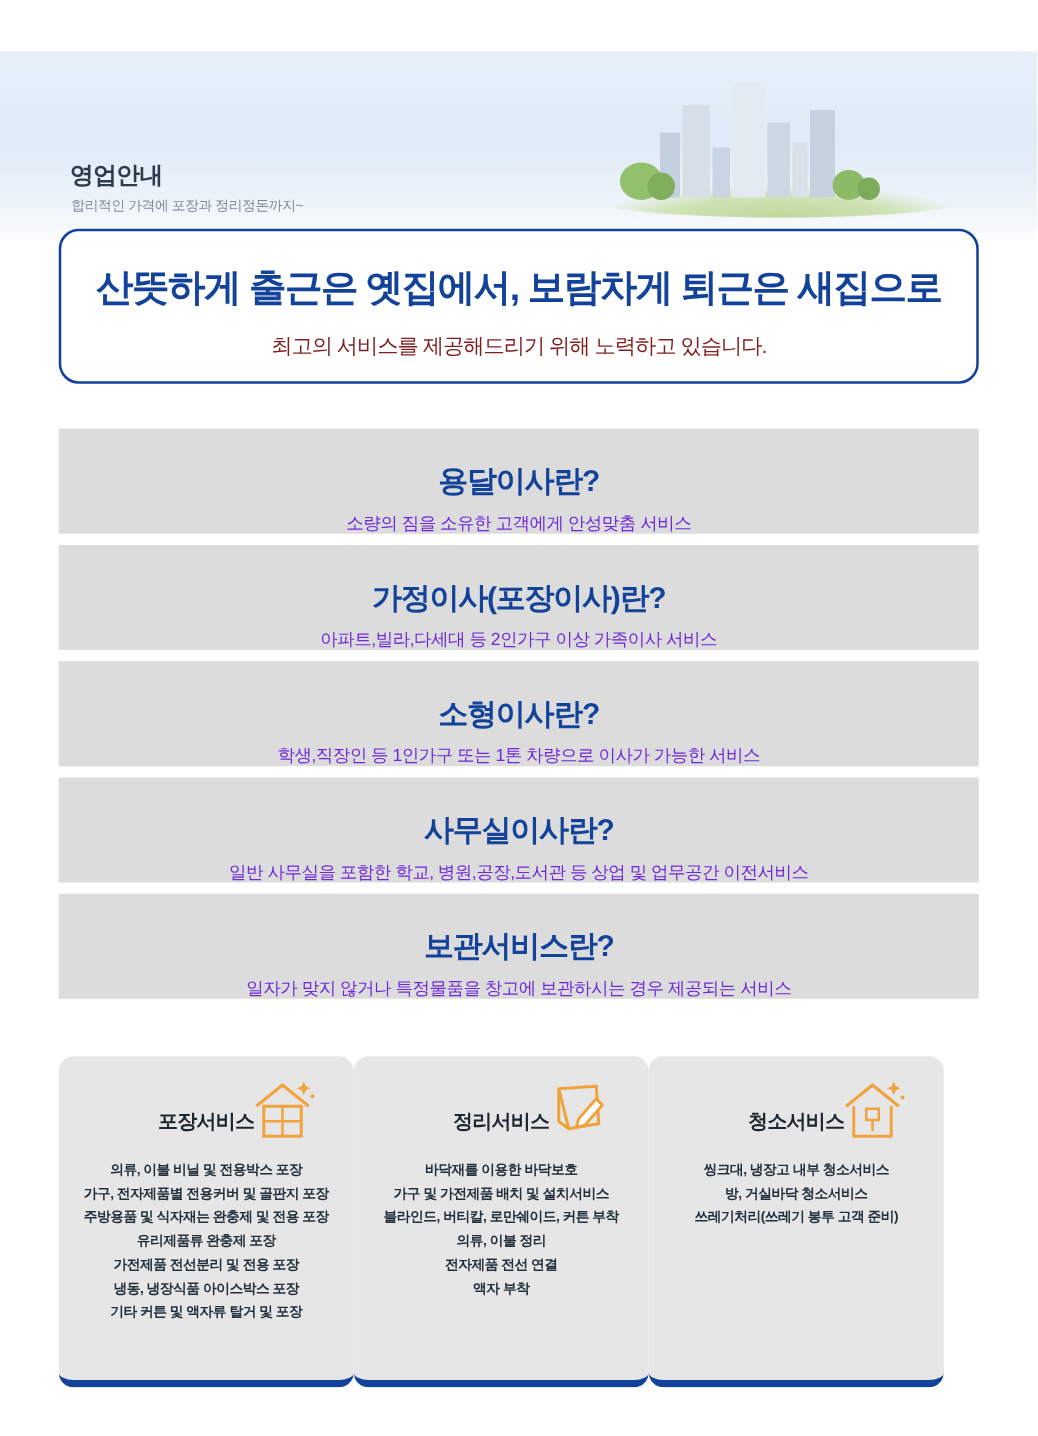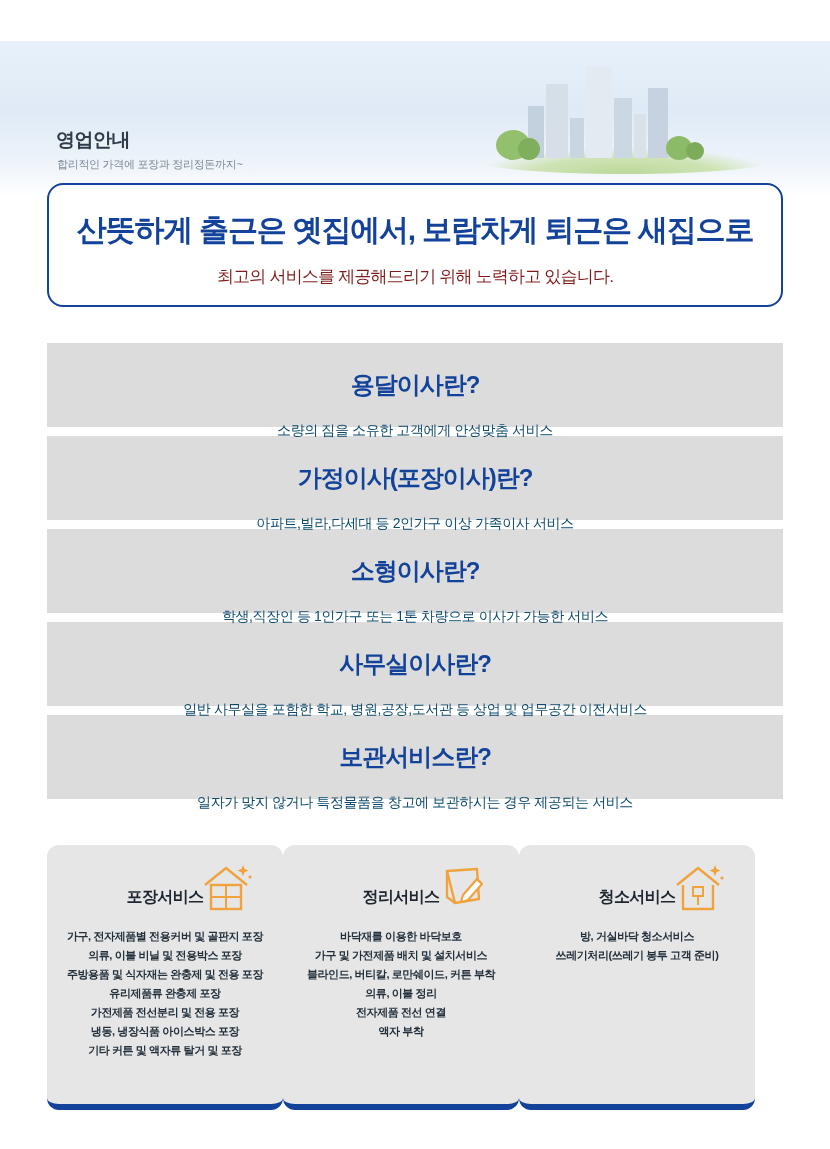--- a/index.html
+++ b/index.html
@@ -113,23 +113,23 @@
     text-align: center;
     padding-top: 26px;
   }
   .def-title {
     font-size: 24px;
     font-weight: bold;
     color: #13429a;
     letter-spacing: -1px;
   }
   .def-desc {
-    margin-top: 21px;
+    margin-top: 9px;
     font-size: 14px;
-    color: #0c4a6e;
+    color: #6d28d9;
     letter-spacing: -0.4px;
   }
 
   
   .cards {
     position: absolute;
     left: 47px;
     top: 845px;
     width: 736px;
     display: flex;
@@ -243,22 +243,22 @@
           <path d="M8 26 L29 9 L50 26" fill="none" stroke="#f0a33c" stroke-width="2.4" stroke-linejoin="round"></path>
           <rect x="14" y="26" width="30" height="24" fill="none" stroke="#f0a33c" stroke-width="2.4"></rect>
           <line x1="29" y1="26" x2="29" y2="50" stroke="#f0a33c" stroke-width="2"></line>
           <line x1="14" y1="38" x2="44" y2="38" stroke="#f0a33c" stroke-width="2"></line>
           <path d="M46 6 l1.6 4 4 1.6 -4 1.6 -1.6 4 -1.6 -4 -4 -1.6 4 -1.6z" fill="#f0a33c"></path>
           <circle cx="53" cy="18" r="1.6" fill="#f0a33c"></circle>
         </svg>
       </div>
       <div class="card-title">포장서비스</div>
       <div class="card-lines">
+        <div class="card-line">의류, 이불 비닐 및 전용박스 포장</div>
         <div class="card-line">가구, 전자제품별 전용커버 및 골판지 포장</div>
-        <div class="card-line">의류, 이불 비닐 및 전용박스 포장</div>
         <div class="card-line">주방용품 및 식자재는 완충제 및 전용 포장</div>
         <div class="card-line">유리제품류 완충제 포장</div>
         <div class="card-line">가전제품 전선분리 및 전용 포장</div>
         <div class="card-line">냉동, 냉장식품 아이스박스 포장</div>
         <div class="card-line">기타 커튼 및 액자류 탈거 및 포장</div>
       </div>
     </div>
 
     <div class="card">
       <div class="card-icon">
@@ -286,20 +286,21 @@
           <path d="M8 26 L29 9 L50 26" fill="none" stroke="#f0a33c" stroke-width="2.4" stroke-linejoin="round"></path>
           <path d="M14 26 L14 50 L44 50 L44 26" fill="none" stroke="#f0a33c" stroke-width="2.4" stroke-linejoin="round"></path>
           <rect x="24" y="28" width="10" height="9" fill="none" stroke="#f0a33c" stroke-width="2"></rect>
           <line x1="29" y1="37" x2="29" y2="46" stroke="#f0a33c" stroke-width="2"></line>
           <path d="M46 6 l1.6 4 4 1.6 -4 1.6 -1.6 4 -1.6 -4 -4 -1.6 4 -1.6z" fill="#f0a33c"></path>
           <circle cx="53" cy="19" r="1.6" fill="#f0a33c"></circle>
         </svg>
       </div>
       <div class="card-title">청소서비스</div>
       <div class="card-lines">
+        <div class="card-line">씽크대, 냉장고 내부 청소서비스</div>
         <div class="card-line">방, 거실바닥 청소서비스</div>
         <div class="card-line">쓰레기처리(쓰레기 봉투 고객 준비)</div>
       </div>
     </div>
 
   </div>
 
 </div>
 
 </body></html>

